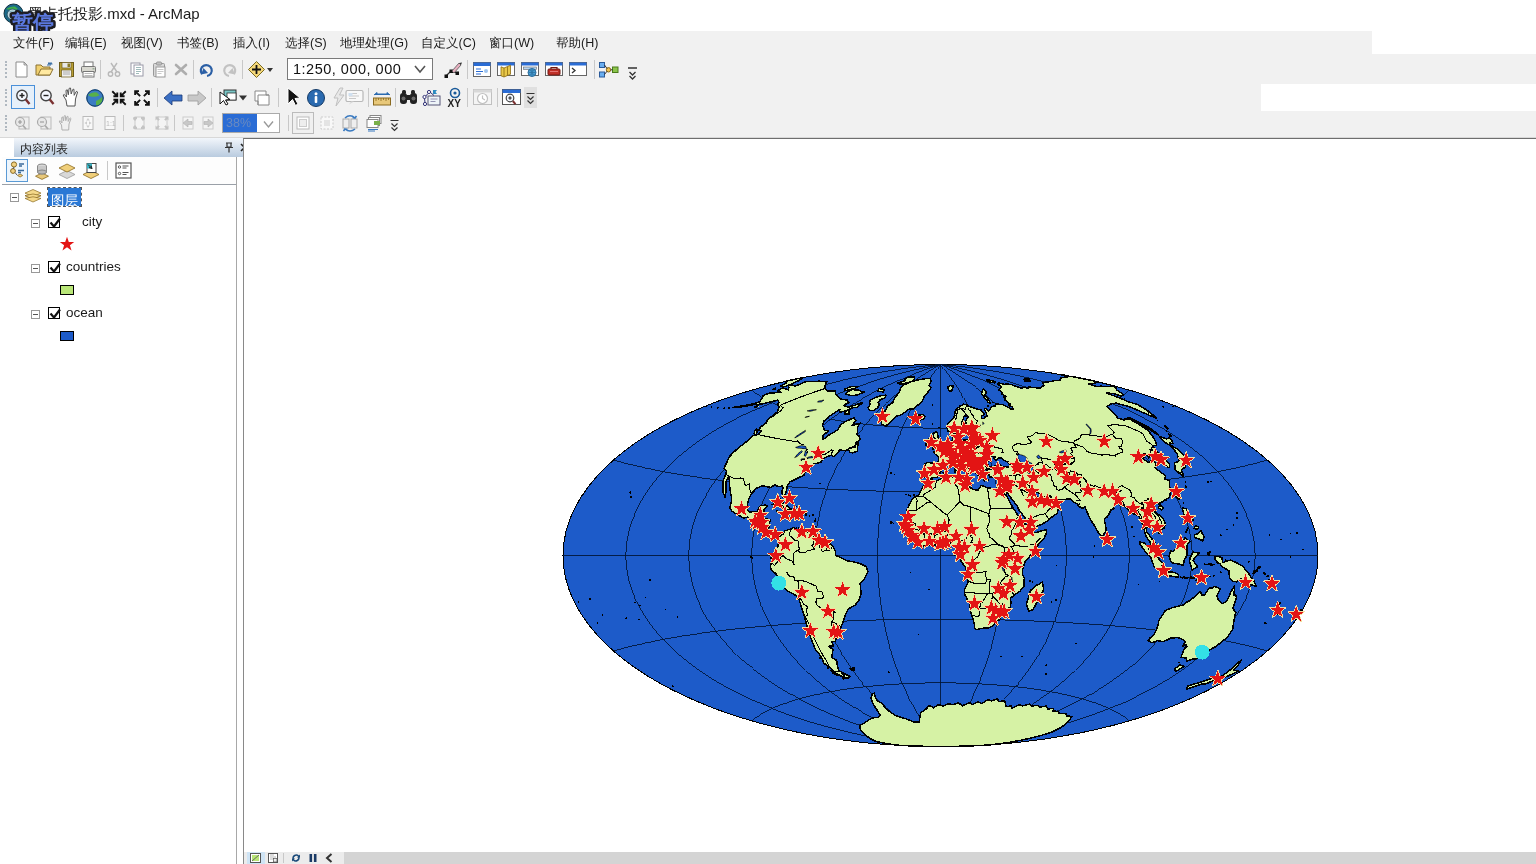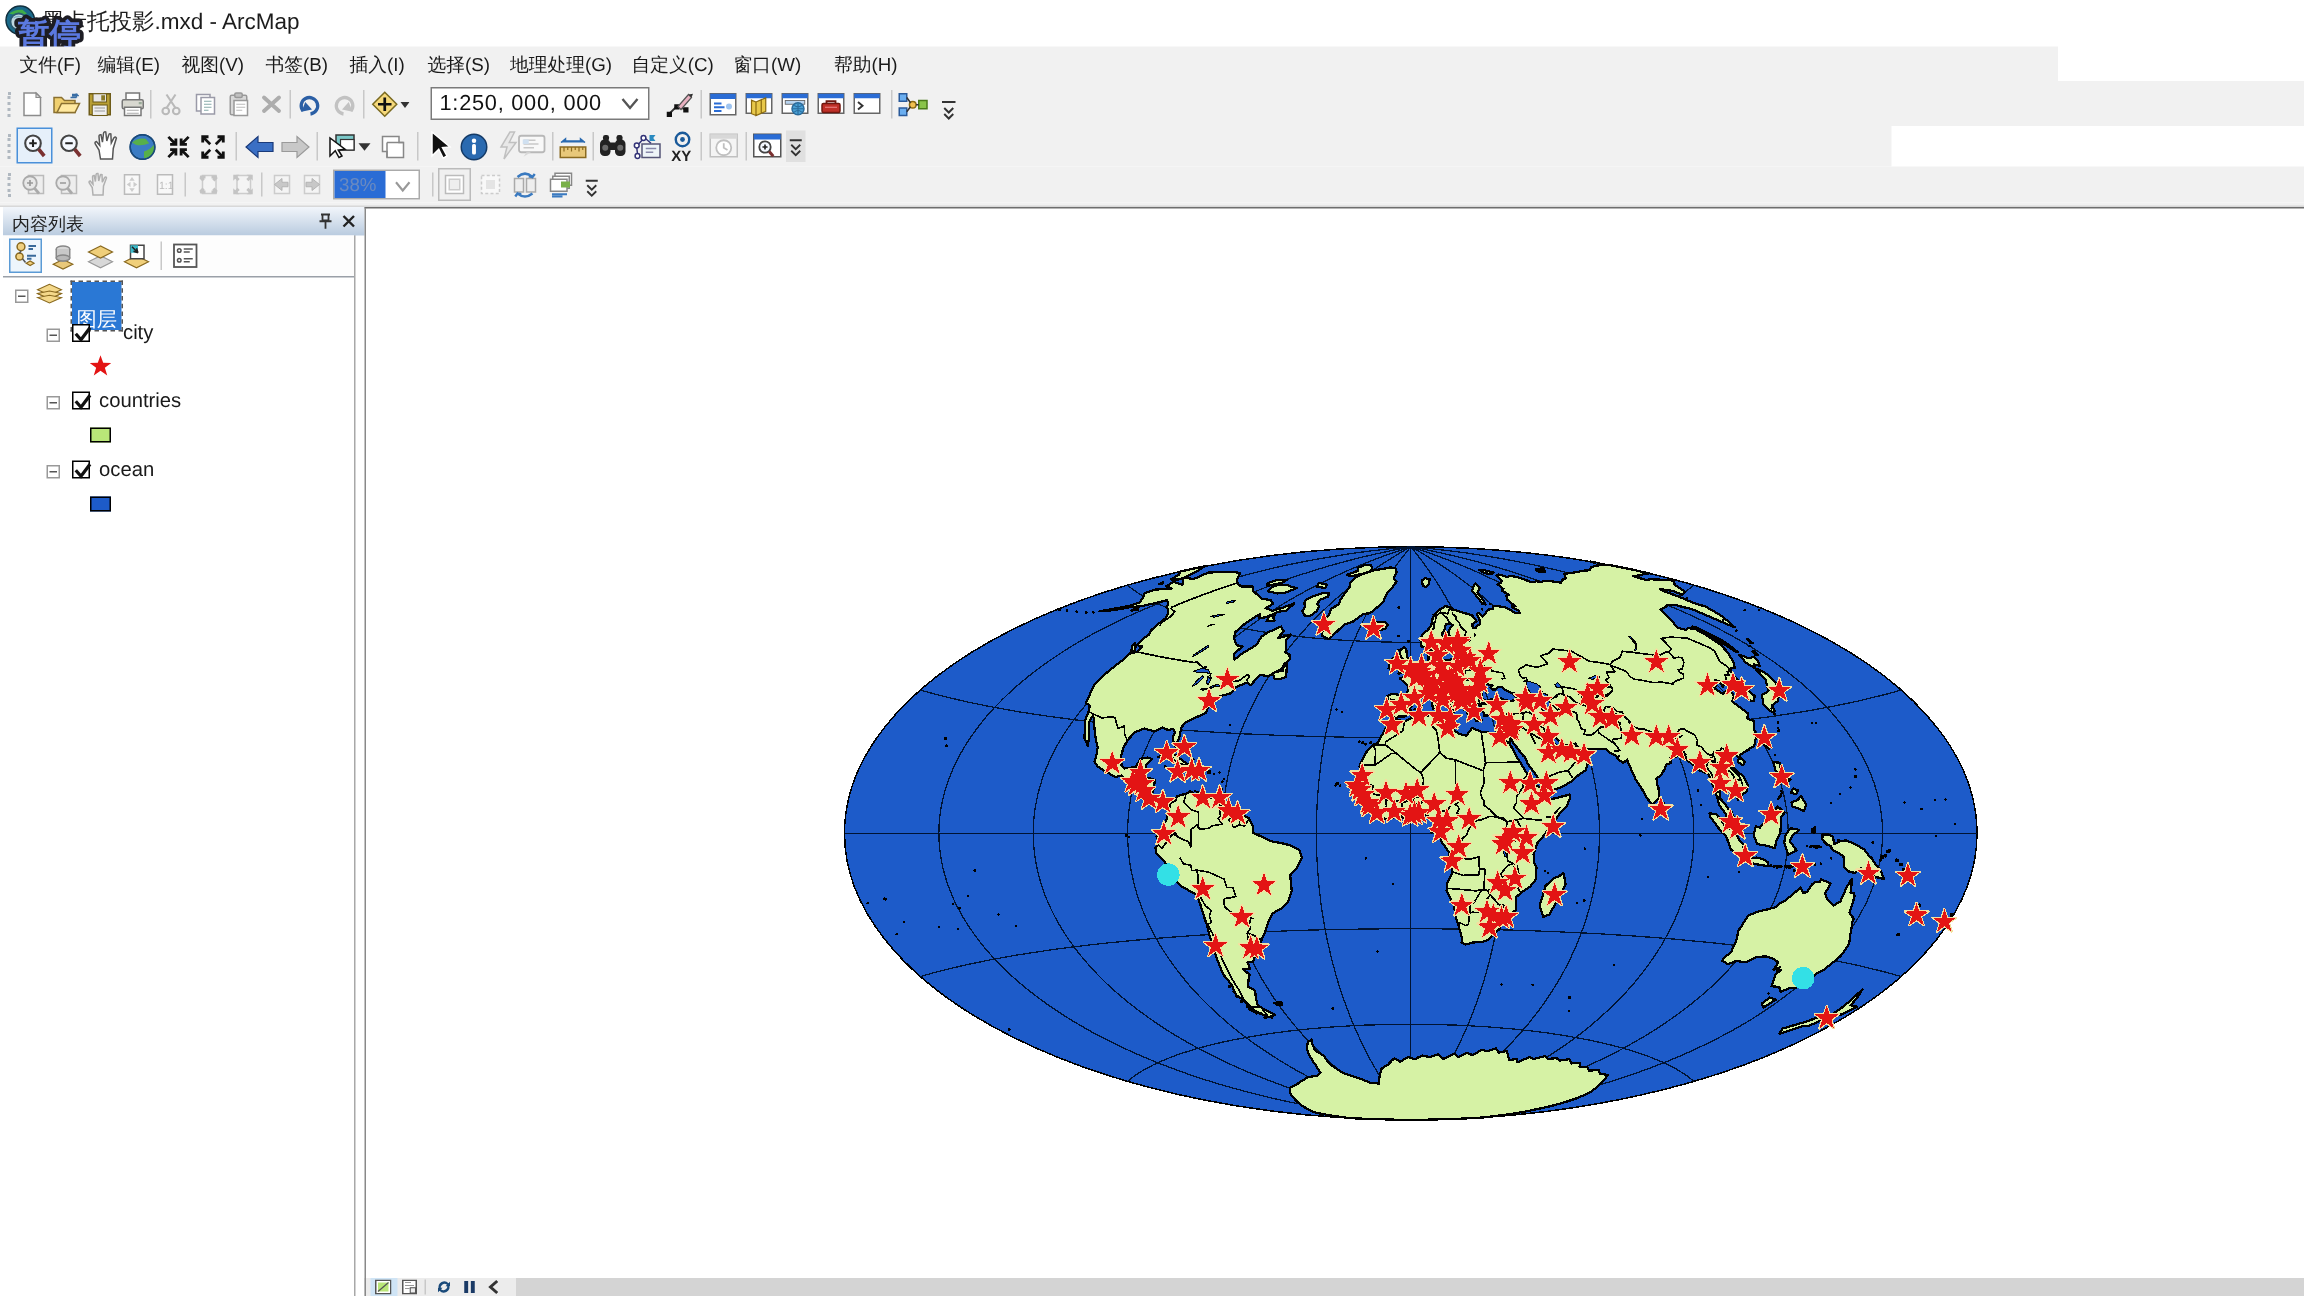--- a/index.html
+++ b/index.html
@@ -13,21 +13,21 @@
 .menu-item { position:absolute; top:4px; }
 #tb1 { position:absolute; left:0; top:54px; width:1536px; height:30px; background:#f1f1f1; }
 #tb2 { position:absolute; left:0; top:84px; width:1261px; height:27px; background:#f1f1f1; }
 #tb3 { position:absolute; left:0; top:111px; width:1536px; height:24px; background:#f1f1f1; }
 #tbsep { position:absolute; left:0; top:135px; width:1536px; height:3px; background:#f1f1f1; border-bottom:1px solid #d8d8d8;}
 .grip { position:absolute; width:3px; border-left:2px dotted #b0b8c0; }
 .vsep { position:absolute; width:1px; background:#c8c8c8; }
 .icon { position:absolute; }
 #toc { position:absolute; left:2px; top:138px; width:235px; height:726px; background:#fff;
   border-right:1px solid #a8a8a8; }
-#toc-head { position:absolute; left:0; top:0; width:268px; height:19px;
+#toc-head { position:absolute; left:12px; top:0; width:268px; height:19px;
   background:linear-gradient(#f2f6fb,#b9cbdf); font-size:12px; color:#222; }
 #toc-icons { position:absolute; left:0; top:19px; width:234px; height:27px; background:#fdfdfd; }
 #toc-tree { position:absolute; left:0; top:46px; width:234px; height:680px; background:#fff;
   border-top:1px solid #9aa0a8; font-size:13.5px; color:#1a1a1a; }
 .chk { position:absolute; width:12px; height:12px; border:1.5px solid #000; background:#fff; }
 .chk svg { position:absolute; left:-2px; top:-3px; }
 .expbox { position:absolute; width:9px; height:9px; border:1px solid #999; background:#fff; }
 .expbox:after { content:''; position:absolute; left:1px; top:3px; width:5px; height:1px; background:#555; }
 #mapwin { position:absolute; left:243px; top:138px; width:1293px; height:714px; background:#fff;
   border-left:1px solid #898989; border-top:1px solid #6e6e6e; overflow:hidden; }
@@ -447,21 +447,21 @@
       </svg>
  </div>
  <div id="toc-tree">
   <div class="expbox" style="left:8px;top:8px"></div>
   <svg class="icon" style="left:21px;top:3px" width="20" height="18" viewBox="0 0 20 18">
         <path d="M10 1.5 l-8 3.6 L10 8.7 l8 -3.6z" fill="#f4d88a" stroke="#8a6a20" stroke-width="0.7"></path>
         <path d="M2 7.6 L10 11.2 L18 7.6" fill="none" stroke="#8a6a20" stroke-width="0.7"></path>
         <path d="M2 7.6 L10 11.2 L18 7.6 L10 6 Z" fill="#f4d88a" stroke="#8a6a20" stroke-width="0.7"></path>
         <path d="M2 10.4 L10 14 L18 10.4 L10 8.8 Z" fill="#f4d88a" stroke="#8a6a20" stroke-width="0.7"></path>
       </svg>
-  <div class="abs" style="left:46px;top:3px;background:#2a78d5;color:#fff;padding:16px 3px;height:18px;line-height:18px;outline:1px dashed #555">图层</div>
+  <div class="abs" style="left:46px;top:3px;background:#2a78d5;color:#fff;padding:4px 3px;height:18px;line-height:18px;outline:1px dashed #555">图层</div>
   <div class="expbox" style="left:29px;top:34px"></div>
   <div class="chk" style="left:46px;top:31px">
         <svg width="16" height="17" viewBox="0 0 16 17">
           <path d="M3.5 8.5 L7 12.5 L13 4.5" fill="none" stroke="#111" stroke-width="2.2"></path>
         </svg>
       </div>
   <div class="abs" style="left:80px;top:29px">city</div>
   <svg class="icon" style="left:57px;top:51px" width="16" height="16" viewBox="0 0 16 16">
         <path d="M8 0.8 L9.8 5.9 L15.2 6.0 L10.9 9.2 L12.5 14.4 L8 11.2 L3.5 14.4 L5.1 9.2 L0.8 6.0 L6.2 5.9 Z" fill="#e31414"></path>
       </svg>

